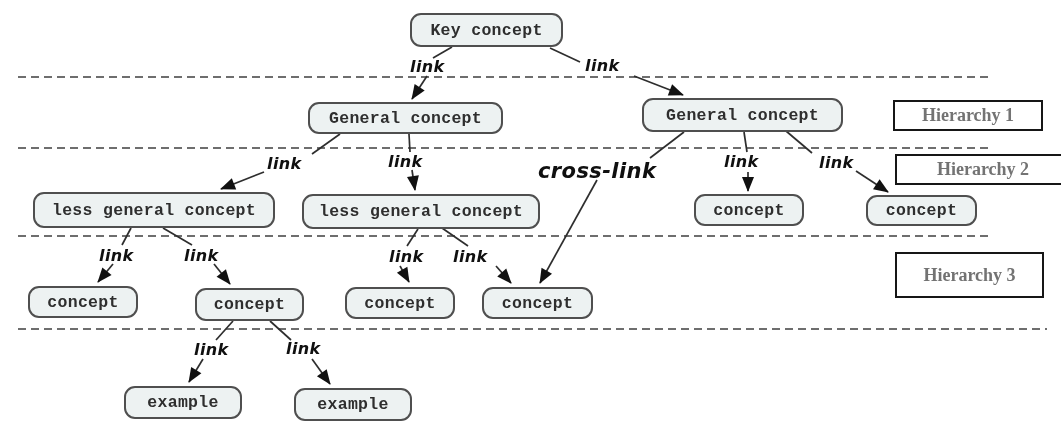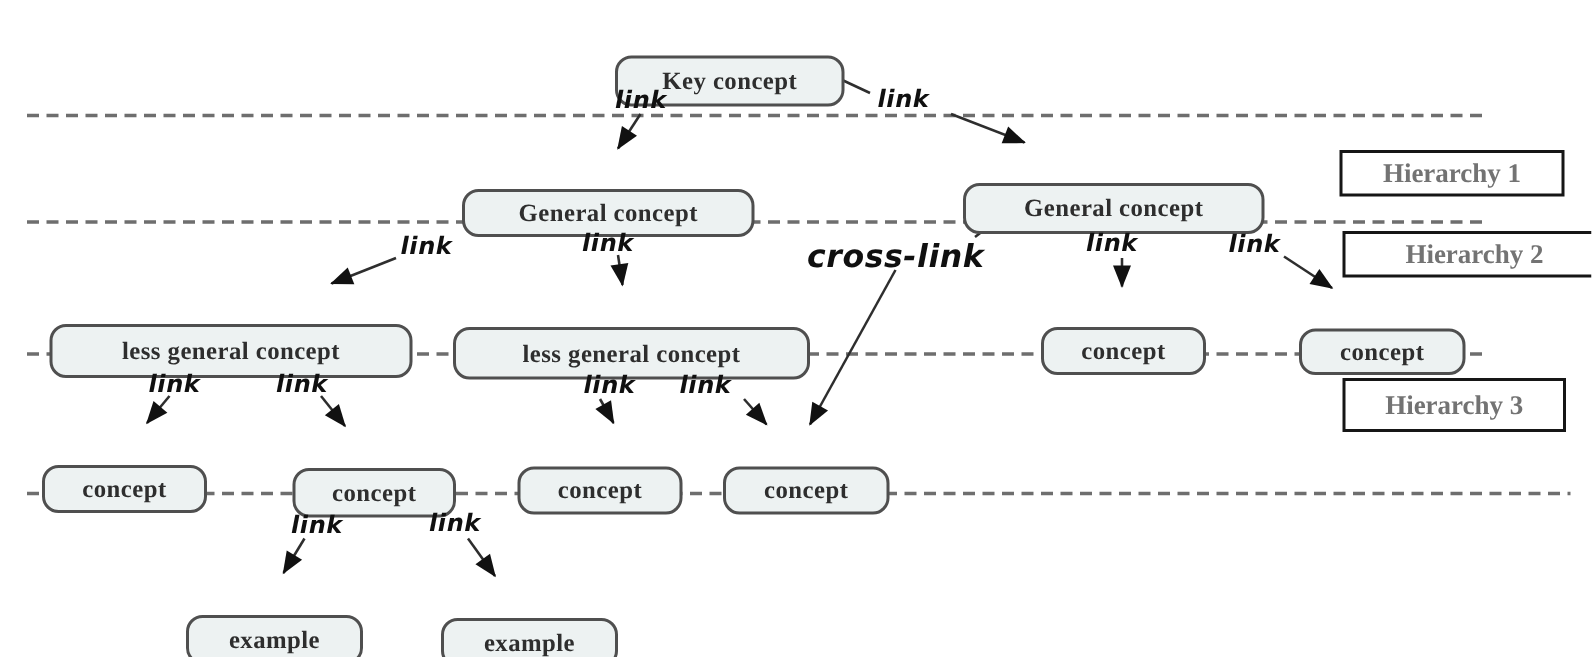--- a/index.html
+++ b/index.html
@@ -6,24 +6,23 @@
   .stage {
     position:relative; width:1061px; height:438px;
     background:#ffffff; overflow:hidden;
     font-family:"DejaVu Sans", sans-serif;
   }
   .stage svg { position:absolute; left:0; top:0; }
   .node {
     position:absolute; box-sizing:border-box;
     background:#edf2f2; border:2px solid #4f4f4f; border-radius:11px;
     display:flex; align-items:center; justify-content:center;
-    font-family:Liberation Serif, serif; font-weight:600;
+    font-family:Liberation Mono, monospace; font-weight:600;
     font-size:16.5px; color:#2e2e2e; letter-spacing:0.3px;
     white-space:nowrap;
-    margin-top:24px;
   }
   .hier {
     position:absolute; box-sizing:border-box;
     background:#ffffff; border:2px solid #161616;
     display:flex; align-items:center; justify-content:center;
     font-family:"Liberation Serif", serif; font-weight:700;
     font-size:18px; color:#737373; white-space:nowrap;
   }
   .elabel {
     position:absolute;
@@ -115,21 +114,21 @@
   <div class="node" style="left:866px; top:195px; width:111px; height:31px;">concept</div>
   <div class="node" style="left:28px;  top:286px; width:110px; height:32px;">concept</div>
   <div class="node" style="left:195px; top:288px; width:109px; height:33px;">concept</div>
   <div class="node" style="left:345px; top:287px; width:110px; height:32px;">concept</div>
   <div class="node" style="left:482px; top:287px; width:111px; height:32px;">concept</div>
   <div class="node" style="left:124px; top:386px; width:118px; height:33px;">example</div>
   <div class="node" style="left:294px; top:388px; width:118px; height:33px;">example</div>
 
   <div class="hier" style="left:893px; top:100px; width:150px; height:31px;">Hierarchy 1</div>
   <div class="hier" style="left:895px; top:154px; width:176px; height:31px;">Hierarchy 2</div>
-  <div class="hier" style="left:895px; top:252px; width:149px; height:36px;">Hierarchy 3</div>
+  <div class="hier" style="left:895px; top:252px; width:149px; height:46px;">Hierarchy 3</div>
 
   <div class="elabel" style="left:410px; top:57px;">link</div>
   <div class="elabel" style="left:585px; top:56px;">link</div>
   <div class="elabel" style="left:267px; top:154px;">link</div>
   <div class="elabel" style="left:388px; top:152px;">link</div>
   <div class="elabel" style="left:538px; top:159px; font-size:21px;">cross-link</div>
   <div class="elabel" style="left:724px; top:152px;">link</div>
   <div class="elabel" style="left:819px; top:153px;">link</div>
   <div class="elabel" style="left:99px;  top:246px;">link</div>
   <div class="elabel" style="left:184px; top:246px;">link</div>

